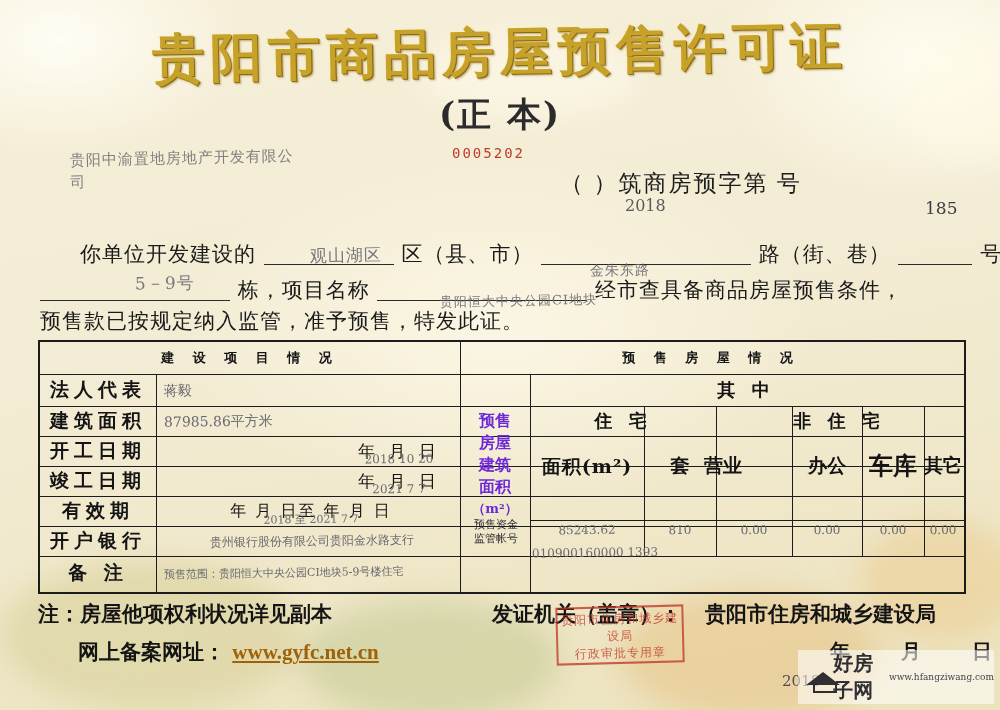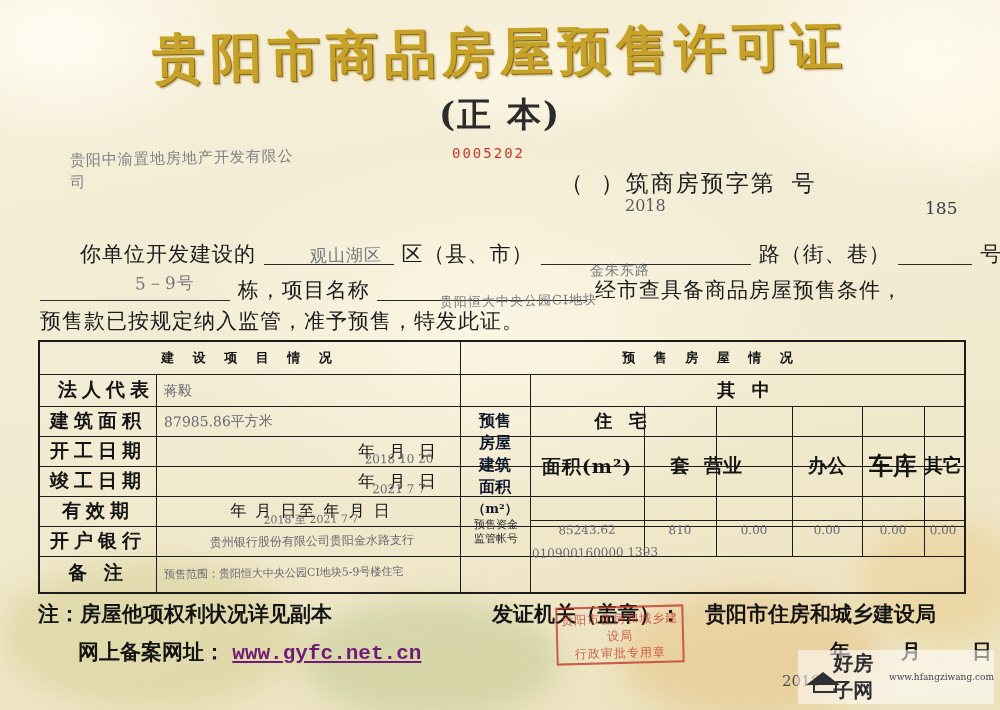--- a/index.html
+++ b/index.html
@@ -68,21 +68,21 @@
     line-height:22px;
     transform:rotate(-1.2deg);
     letter-spacing:1px;
     opacity:.85;
   }
   .issuer .l2{display:block;}
 
   
   .numline{
     position:absolute;left:560px;top:168px;
-    font-family:Liberation Mono, monospace;
+    font-family:Liberation Sans, sans-serif;
     font-size:23px;color:#1d1d1d;letter-spacing:2px;white-space:nowrap;
   }
   .year{
     position:absolute;left:625px;top:196px;font-size:16px;color:#4a4a52;
     font-family:"DejaVu Serif", serif;opacity:.9;
   }
   .bigno{
     position:absolute;left:925px;top:198px;font-size:17px;color:#3d3d45;
     font-family:"DejaVu Serif", serif;
   }
@@ -114,21 +114,21 @@
         display:flex;align-items:center;justify-content:center;text-align:center;}
   .hdr{font-size:13px;letter-spacing:7px;font-weight:bold;}
   .lbl{font-size:19px;letter-spacing:5px;font-weight:bold;}
   .sub{font-size:18px;letter-spacing:5px;font-weight:bold;}
   .valh{font-size:14px;color:#6a6a72;font-family:"DejaVu Serif", serif;transform:rotate(-.8deg);}
 
   
   .foot{position:absolute;font-family:"DejaVu Serif", serif;color:#141414;white-space:nowrap;}
   .f1{left:38px;top:600px;font-size:21px;font-weight:bold;}
   .f2{left:78px;top:638px;font-size:21px;font-weight:bold;}
-  .f2 a{color:#701a75;text-decoration:underline;font-family:Liberation Mono, monospace;}
+  .f2 a{color:#a16207;text-decoration:underline;font-family:Liberation Serif, serif;}
   .f3{left:492px;top:600px;font-size:21px;font-weight:bold;}
   .f4{left:705px;top:600px;font-size:21px;font-weight:bold;}
   .f5{left:830px;top:638px;font-size:20px;font-weight:bold;letter-spacing:22px;}
   .fdate{left:782px;top:672px;font-size:15px;color:#4d4d55;}
 
   
   .stamp{
     position:absolute;left:556px;top:606px;width:128px;height:58px;
     border:2.5px solid #c0392b;color:#c0392b;
     font-family:"DejaVu Serif", serif;font-size:12px;line-height:17px;
@@ -223,21 +223,21 @@
     <div class="vline" style="left:884px;top:64px;bottom:36px"></div>
 
     <div class="hline" style="left:490px;top:64px"></div>
     <div class="hline" style="left:490px;top:94px"></div>
     <div class="hline" style="left:490px;top:178px"></div>
     <div class="vline" style="left:676px;top:64px;height:30px"></div>
 
     <div class="cell hdr" style="left:0;top:0;width:420px;height:32px">建 设 项 目 情 况</div>
     <div class="cell hdr" style="left:420px;top:0;width:502px;height:32px">预 售 房 屋 情 况</div>
 
-    <div class="cell lbl" style="left:8px;top:32px;width:116px;height:32px">法人代表</div>
+    <div class="cell lbl" style="left:0;top:32px;width:116px;height:32px">法人代表</div>
     <div class="cell lbl" style="left:0;top:64px;width:116px;height:30px">建筑面积</div>
     <div class="cell lbl" style="left:0;top:94px;width:116px;height:30px">开工日期</div>
     <div class="cell lbl" style="left:0;top:124px;width:116px;height:30px">竣工日期</div>
     <div class="cell lbl" style="left:0;top:154px;width:116px;height:30px">有效期</div>
     <div class="cell lbl" style="left:0;top:184px;width:116px;height:30px">开户银行</div>
     <div class="cell lbl" style="left:0;top:214px;width:116px;height:34px">备  注</div>
 
     <div class="cell valh" style="left:124px;top:34px;width:200px;height:28px;justify-content:flex-start">蒋毅</div>
     <div class="cell valh" style="left:124px;top:66px;width:260px;height:26px;justify-content:flex-start">87985.86平方米</div>
 
@@ -246,30 +246,31 @@
 
     <div class="cell" style="left:300px;top:124px;width:118px;height:30px;font-size:17px;letter-spacing:4px;color:#141414">年    月    日</div>
     <div class="cell valh" style="left:300px;top:138px;width:118px;height:18px;font-size:12px">2021   7    7</div>
 
     <div class="cell" style="left:124px;top:154px;width:294px;height:30px;font-size:16px;letter-spacing:2px;color:#141414">年  月  日至        年  月  日</div>
     <div class="cell valh" style="left:124px;top:168px;width:294px;height:18px;font-size:11px">2018        至        2021   7   7</div>
 
     <div class="cell valh" style="left:124px;top:186px;width:296px;height:26px;font-size:12px">贵州银行股份有限公司贵阳金水路支行</div>
     <div class="cell valh" style="left:124px;top:216px;width:296px;height:28px;font-size:11px;justify-content:flex-start">预售范围：贵阳恒大中央公园CI地块5-9号楼住宅</div>
 
-    <div style="position:absolute;left:420px;top:34px;width:70px;height:178px;display:flex;flex-direction:column;align-items:center;justify-content:center;font-family:'DejaVu Serif',serif;font-size:16px;font-weight:bold;line-height:22px;color:#0f172a">
+    <div style="position:absolute;left:420px;top:34px;width:70px;height:178px;display:flex;flex-direction:column;align-items:center;justify-content:center;font-family:'DejaVu Serif',serif;font-size:16px;font-weight:bold;line-height:22px;color:#6d28d9">
       <span>预售</span>
       <span>房屋</span>
       <span>建筑</span>
       <span>面积</span>
       <span style="font-size:13px">（m²）</span>
     </div>
 
     <div class="cell sub" style="left:490px;top:64px;width:186px;height:30px">住    宅</div>
     <div class="cell sub" style="left:490px;top:32px;width:432px;height:32px">其    中</div>
+    <div class="cell sub" style="left:676px;top:64px;width:246px;height:30px">非  住  宅</div>
 
     <div class="cell" style="left:490px;top:94px;width:114px;height:60px;flex-direction:column;font-size:19px;font-weight:bold;line-height:22px">
       <span style="letter-spacing:1px">面积(m²)</span>
     </div>
     <div class="cell" style="left:604px;top:94px;width:72px;height:60px;font-size:19px;font-weight:bold">套</div>
     <div class="cell" style="left:645px;top:94px;width:76px;height:60px;font-size:19px;font-weight:bold">营业</div>
     <div class="cell" style="left:752px;top:94px;width:70px;height:60px;font-size:19px;font-weight:bold">办公</div>
     <div class="cell" style="left:822px;top:94px;width:62px;height:60px;font-size:24px;font-weight:bold">车库</div>
     <div class="cell" style="left:884px;top:94px;width:38px;height:60px;font-size:19px;font-weight:bold">其它</div>
 

